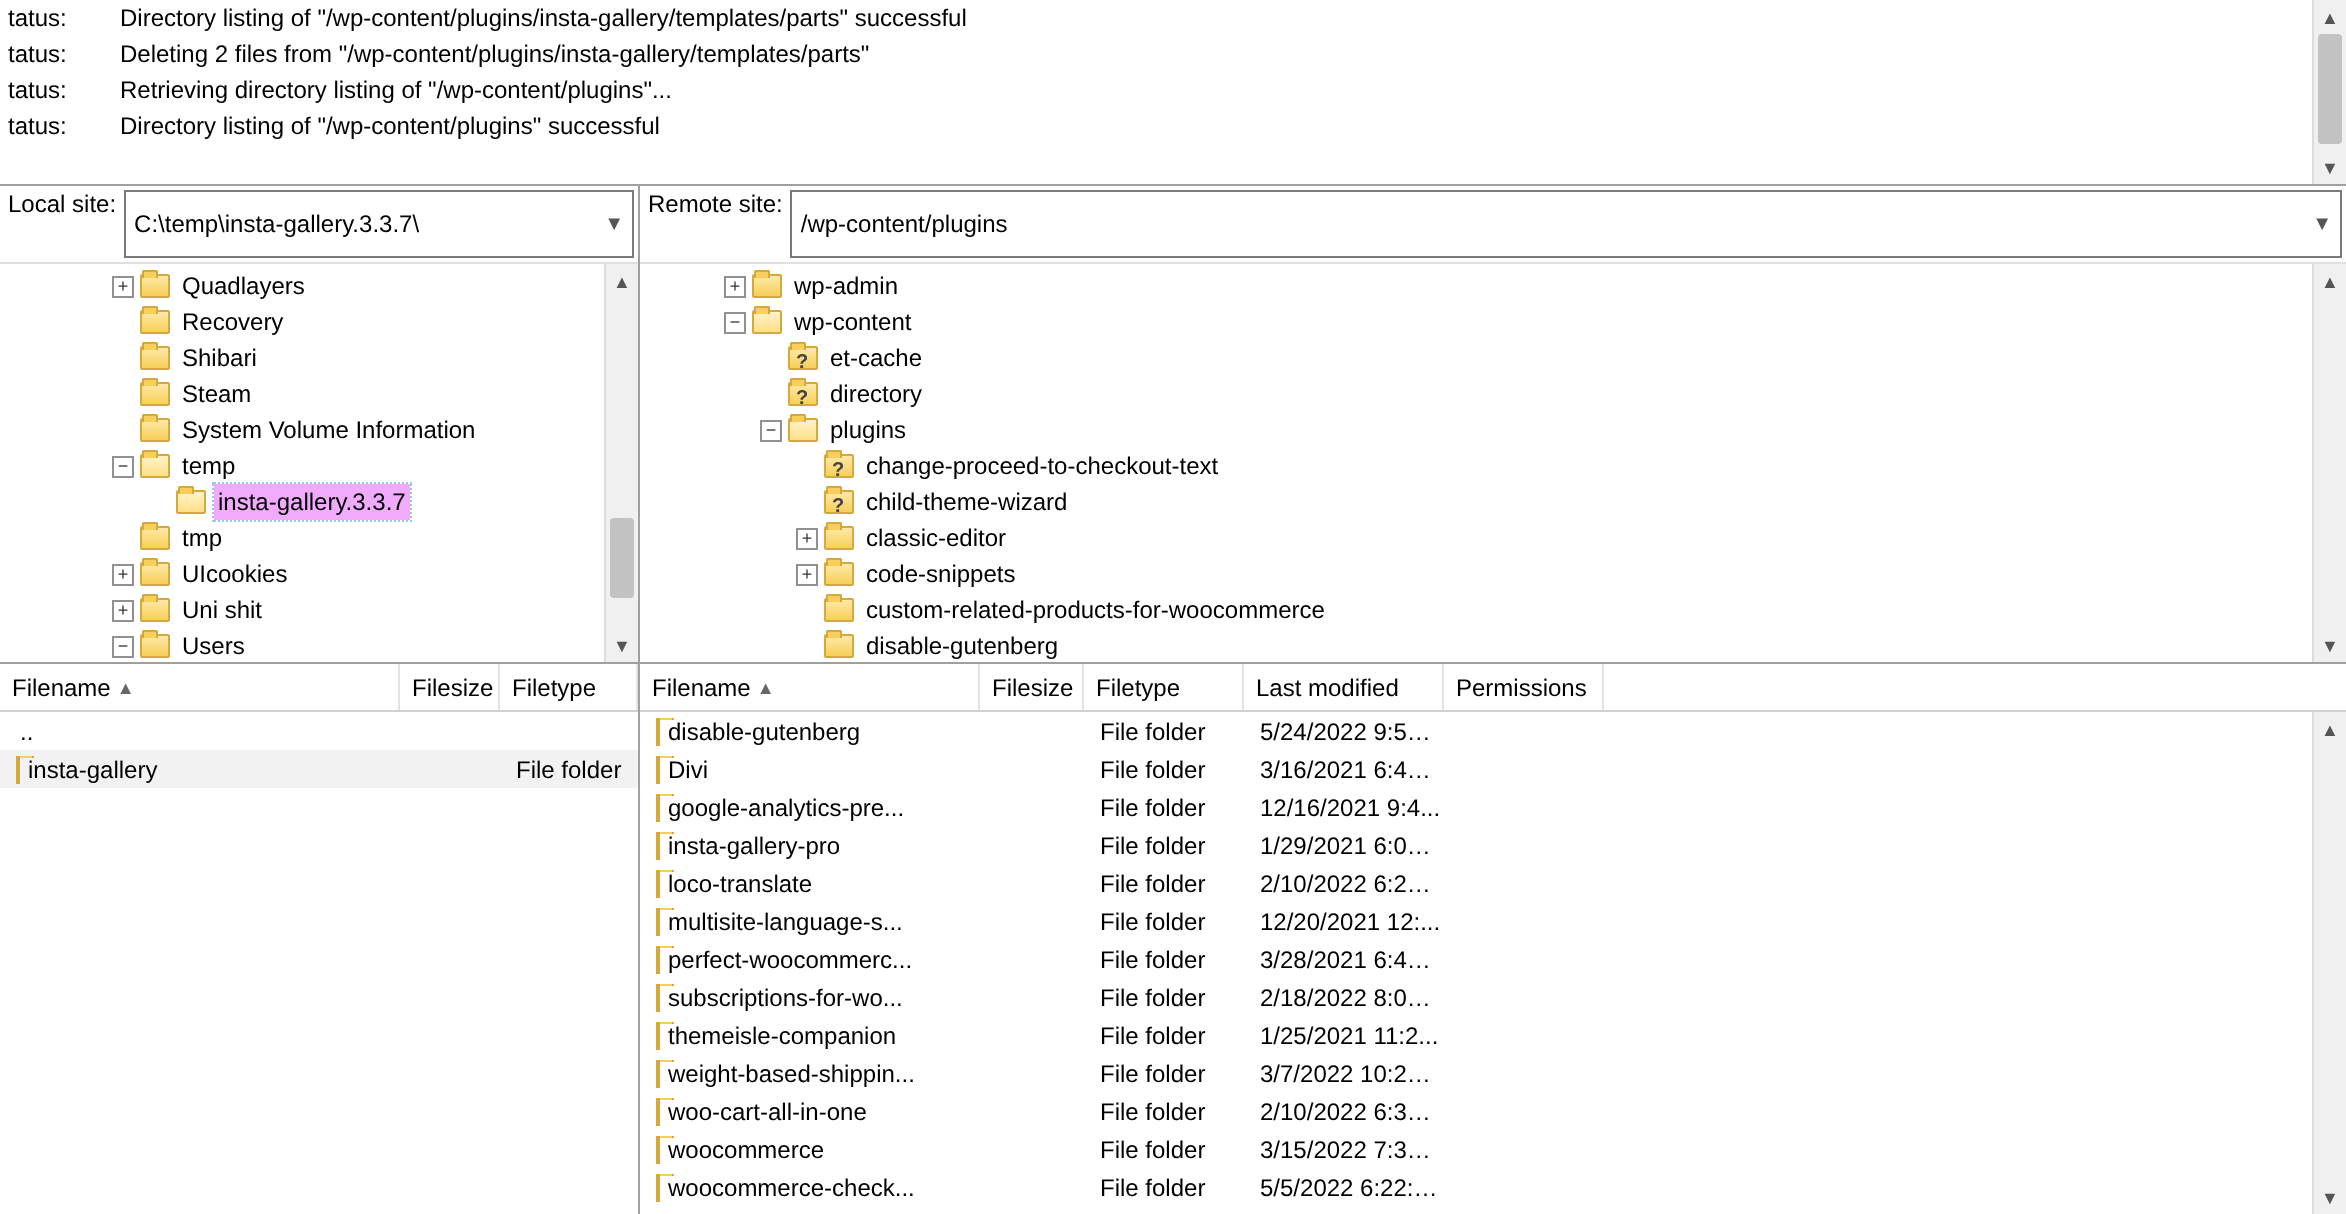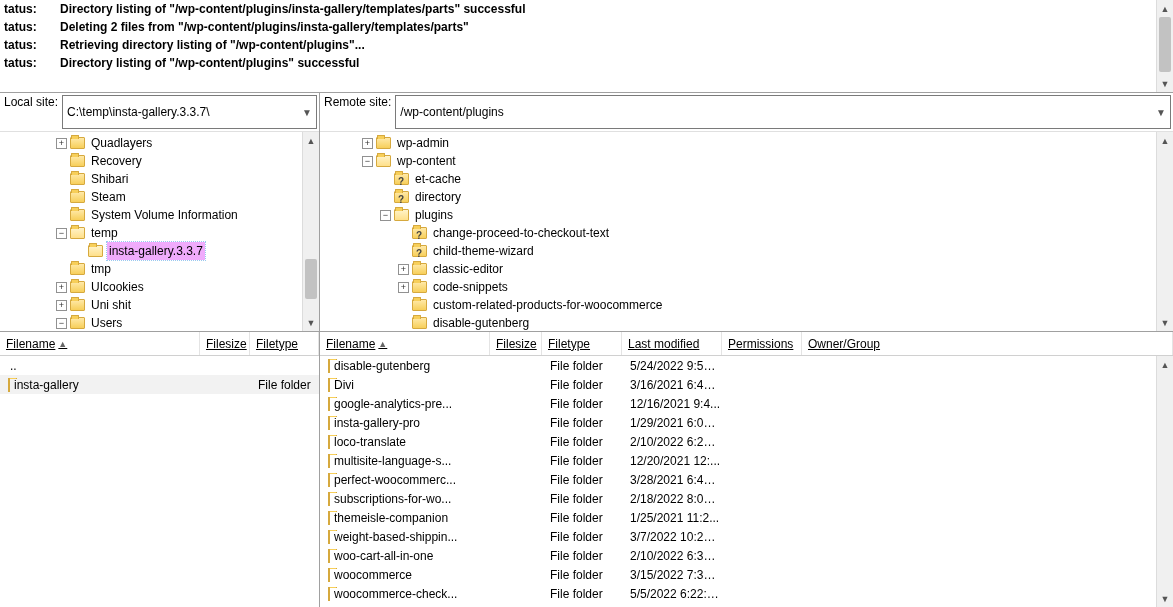--- a/index.html
+++ b/index.html
@@ -16,21 +16,20 @@
     height: 93px;
     border-bottom: 1px solid #a0a0a0;
     position: relative;
     background: #fff;
     overflow: hidden;
   }
   .log-row {
     display: flex;
     line-height: 18px;
     padding: 0 4px;
-    font-weight: bold;
   }
   .log-label { width: 56px; }
   .log-msg { flex: 1; }
   .main-split {
     display: flex;
     height: calc(100% - 93px);
   }
   .panel-l, .panel-r { display: flex; flex-direction: column; }
   .panel-l { width: 320px; border-right: 1px solid #a0a0a0; }
   .panel-r { flex: 1; }
@@ -115,21 +114,20 @@
     outline: 1px dotted #99c9ef;
   }
   .label-box { padding: 0 2px; }
   .indent { display:inline-block; }
   .list-header {
     display: flex;
     border-bottom: 1px solid #d0d0d0;
     background: #fff;
     height: 24px;
     align-items:center;
-    text-decoration:underline;
   }
   .col-h {
     padding: 0 6px;
     border-right: 1px solid #e4e4e4;
     font-size: 12px;
     height: 100%;
     display:flex;
     align-items:center;
     gap:3px;
   }
@@ -404,21 +402,20 @@
     </div>
     <div class="list-header">
       <div class="col-h rc-name">
           <span>Filename</span>
           <span class="sort-arr">▲</span>
         </div>
       <div class="col-h rc-size">Filesize</div>
       <div class="col-h rc-type">Filetype</div>
       <div class="col-h rc-mod">Last modified</div>
       <div class="col-h rc-perm">Permissions</div>
-      <div class="col-h rc-og">Owner/Group</div>
     </div>
     <div class="list-body" id="remote-list">
       <div class="list-row">
           <span class="cell rc-name"><span class="folder-icon"></span><span>disable-gutenberg</span></span>
           <span class="cell rc-size"></span>
           <span class="cell rc-type">File folder</span>
           <span class="cell rc-mod">5/24/2022 9:53:...</span>
           <span class="cell rc-perm"></span>
           <span class="cell rc-og"></span>
         </div>

